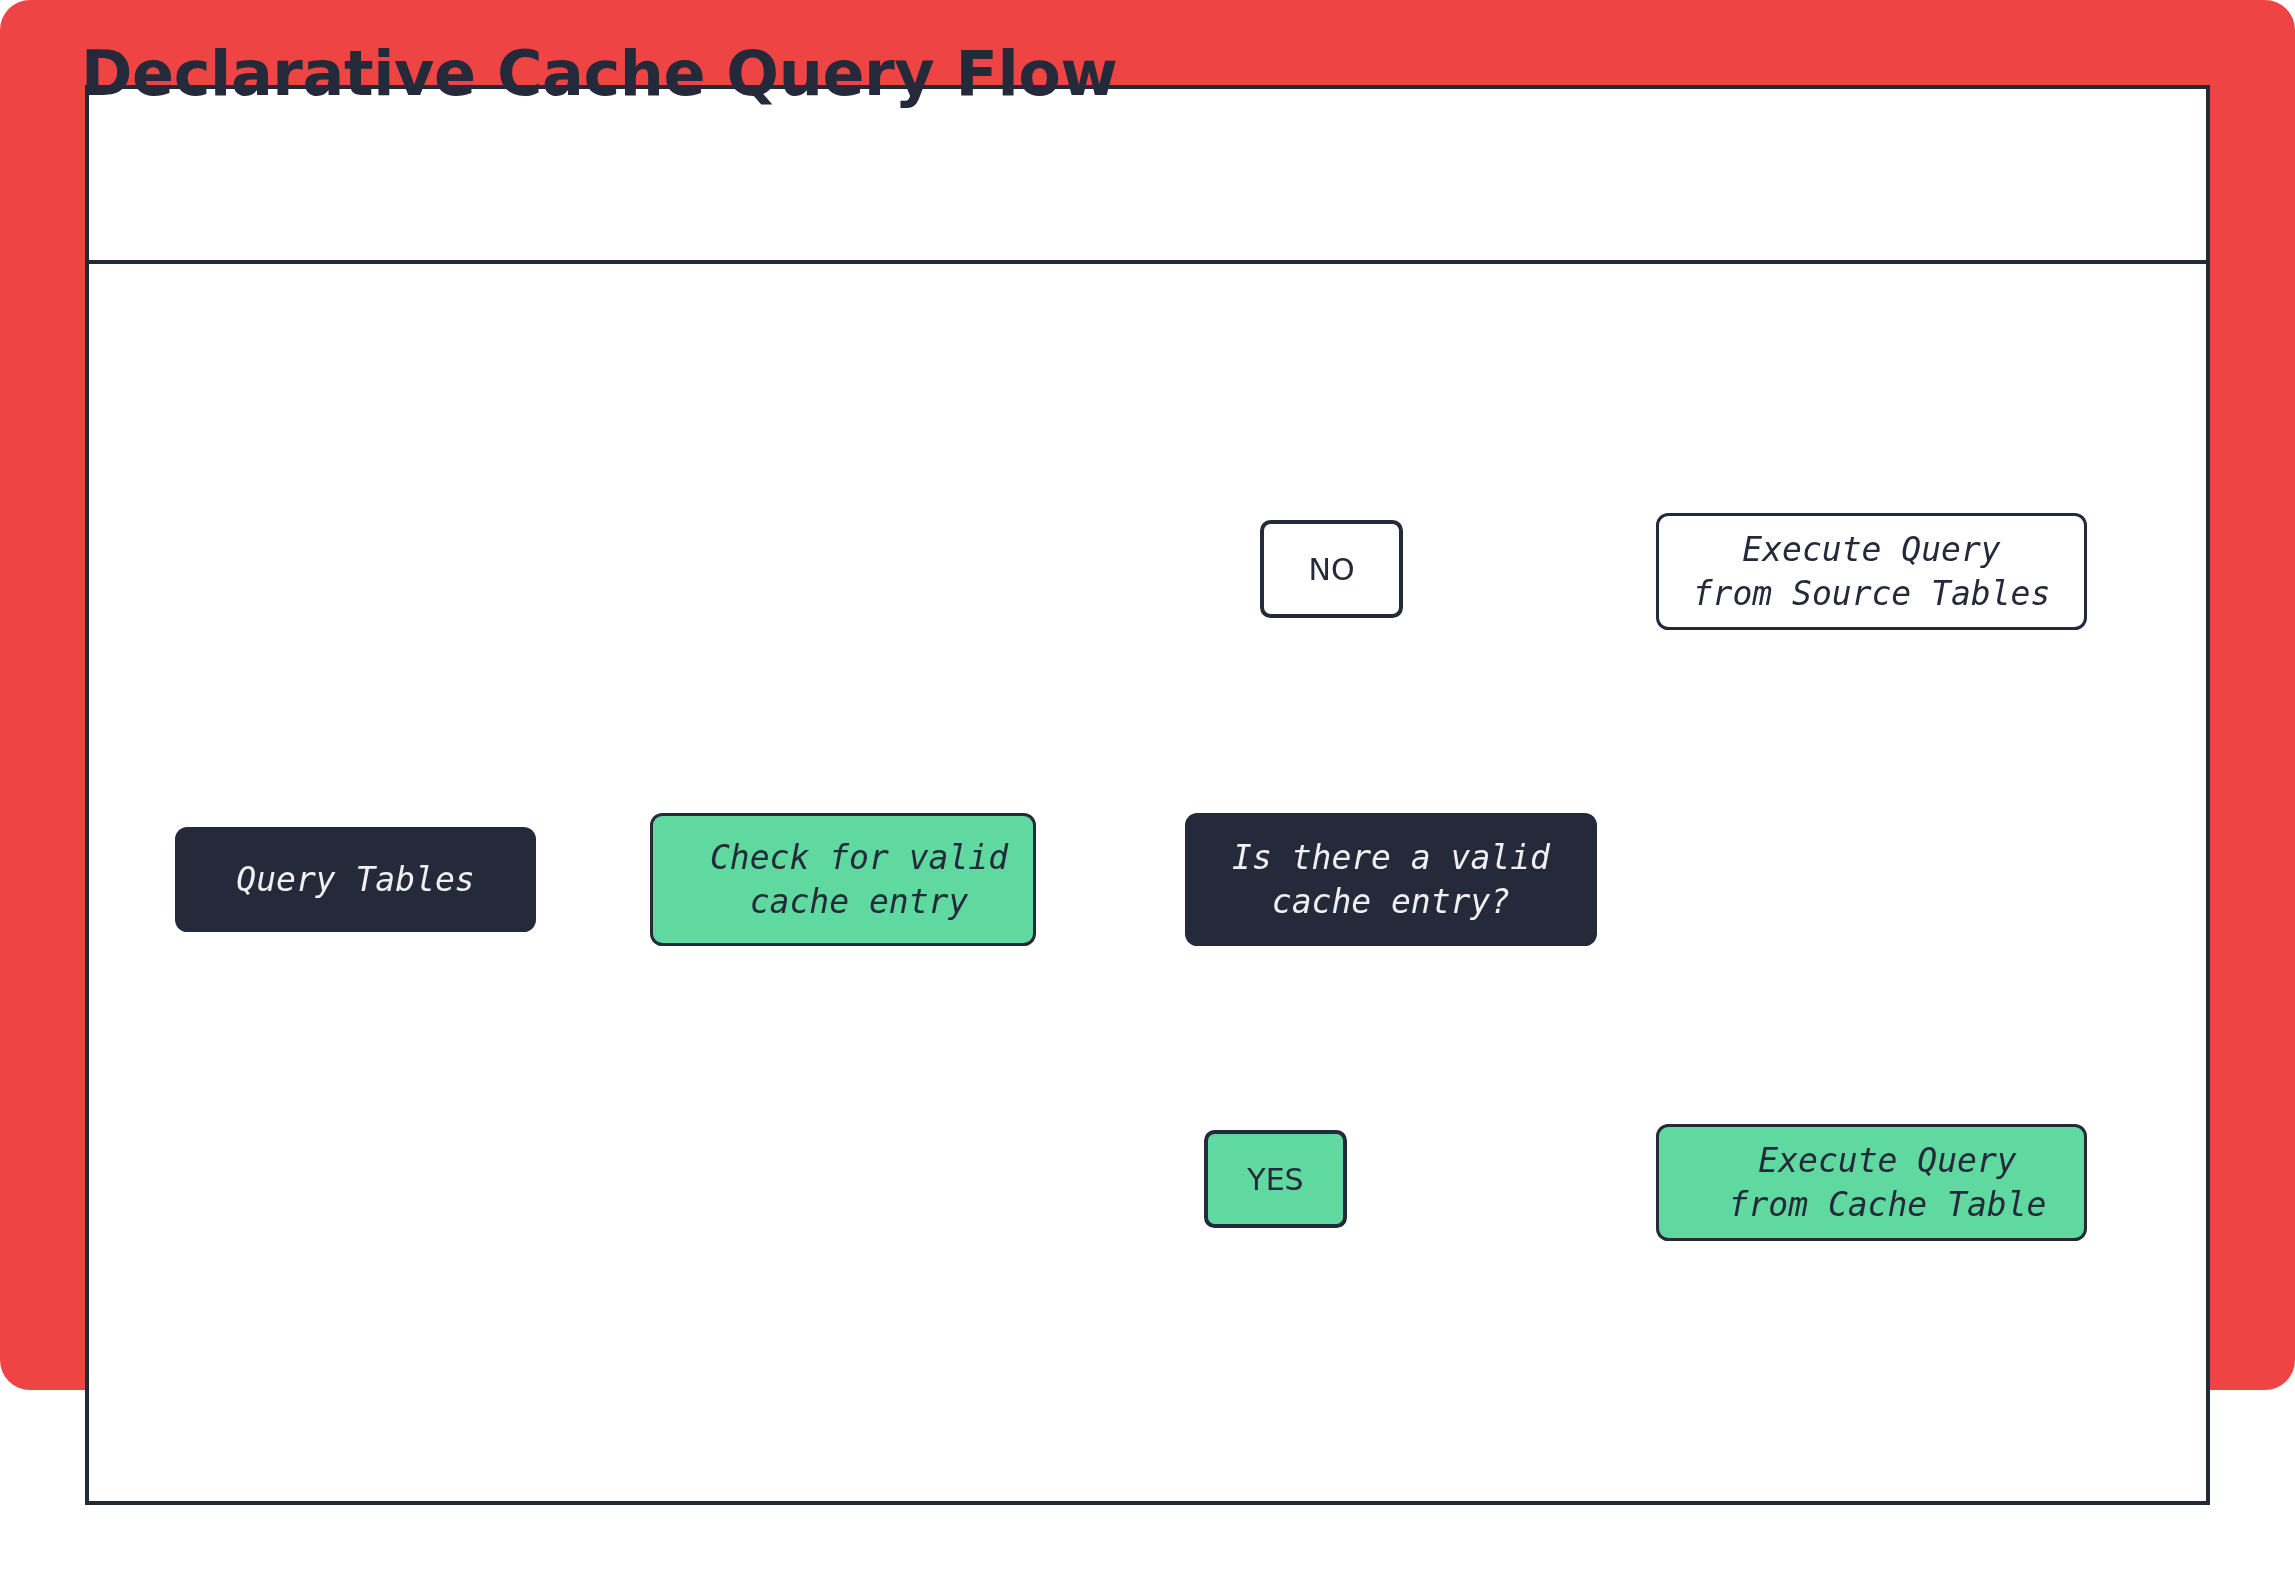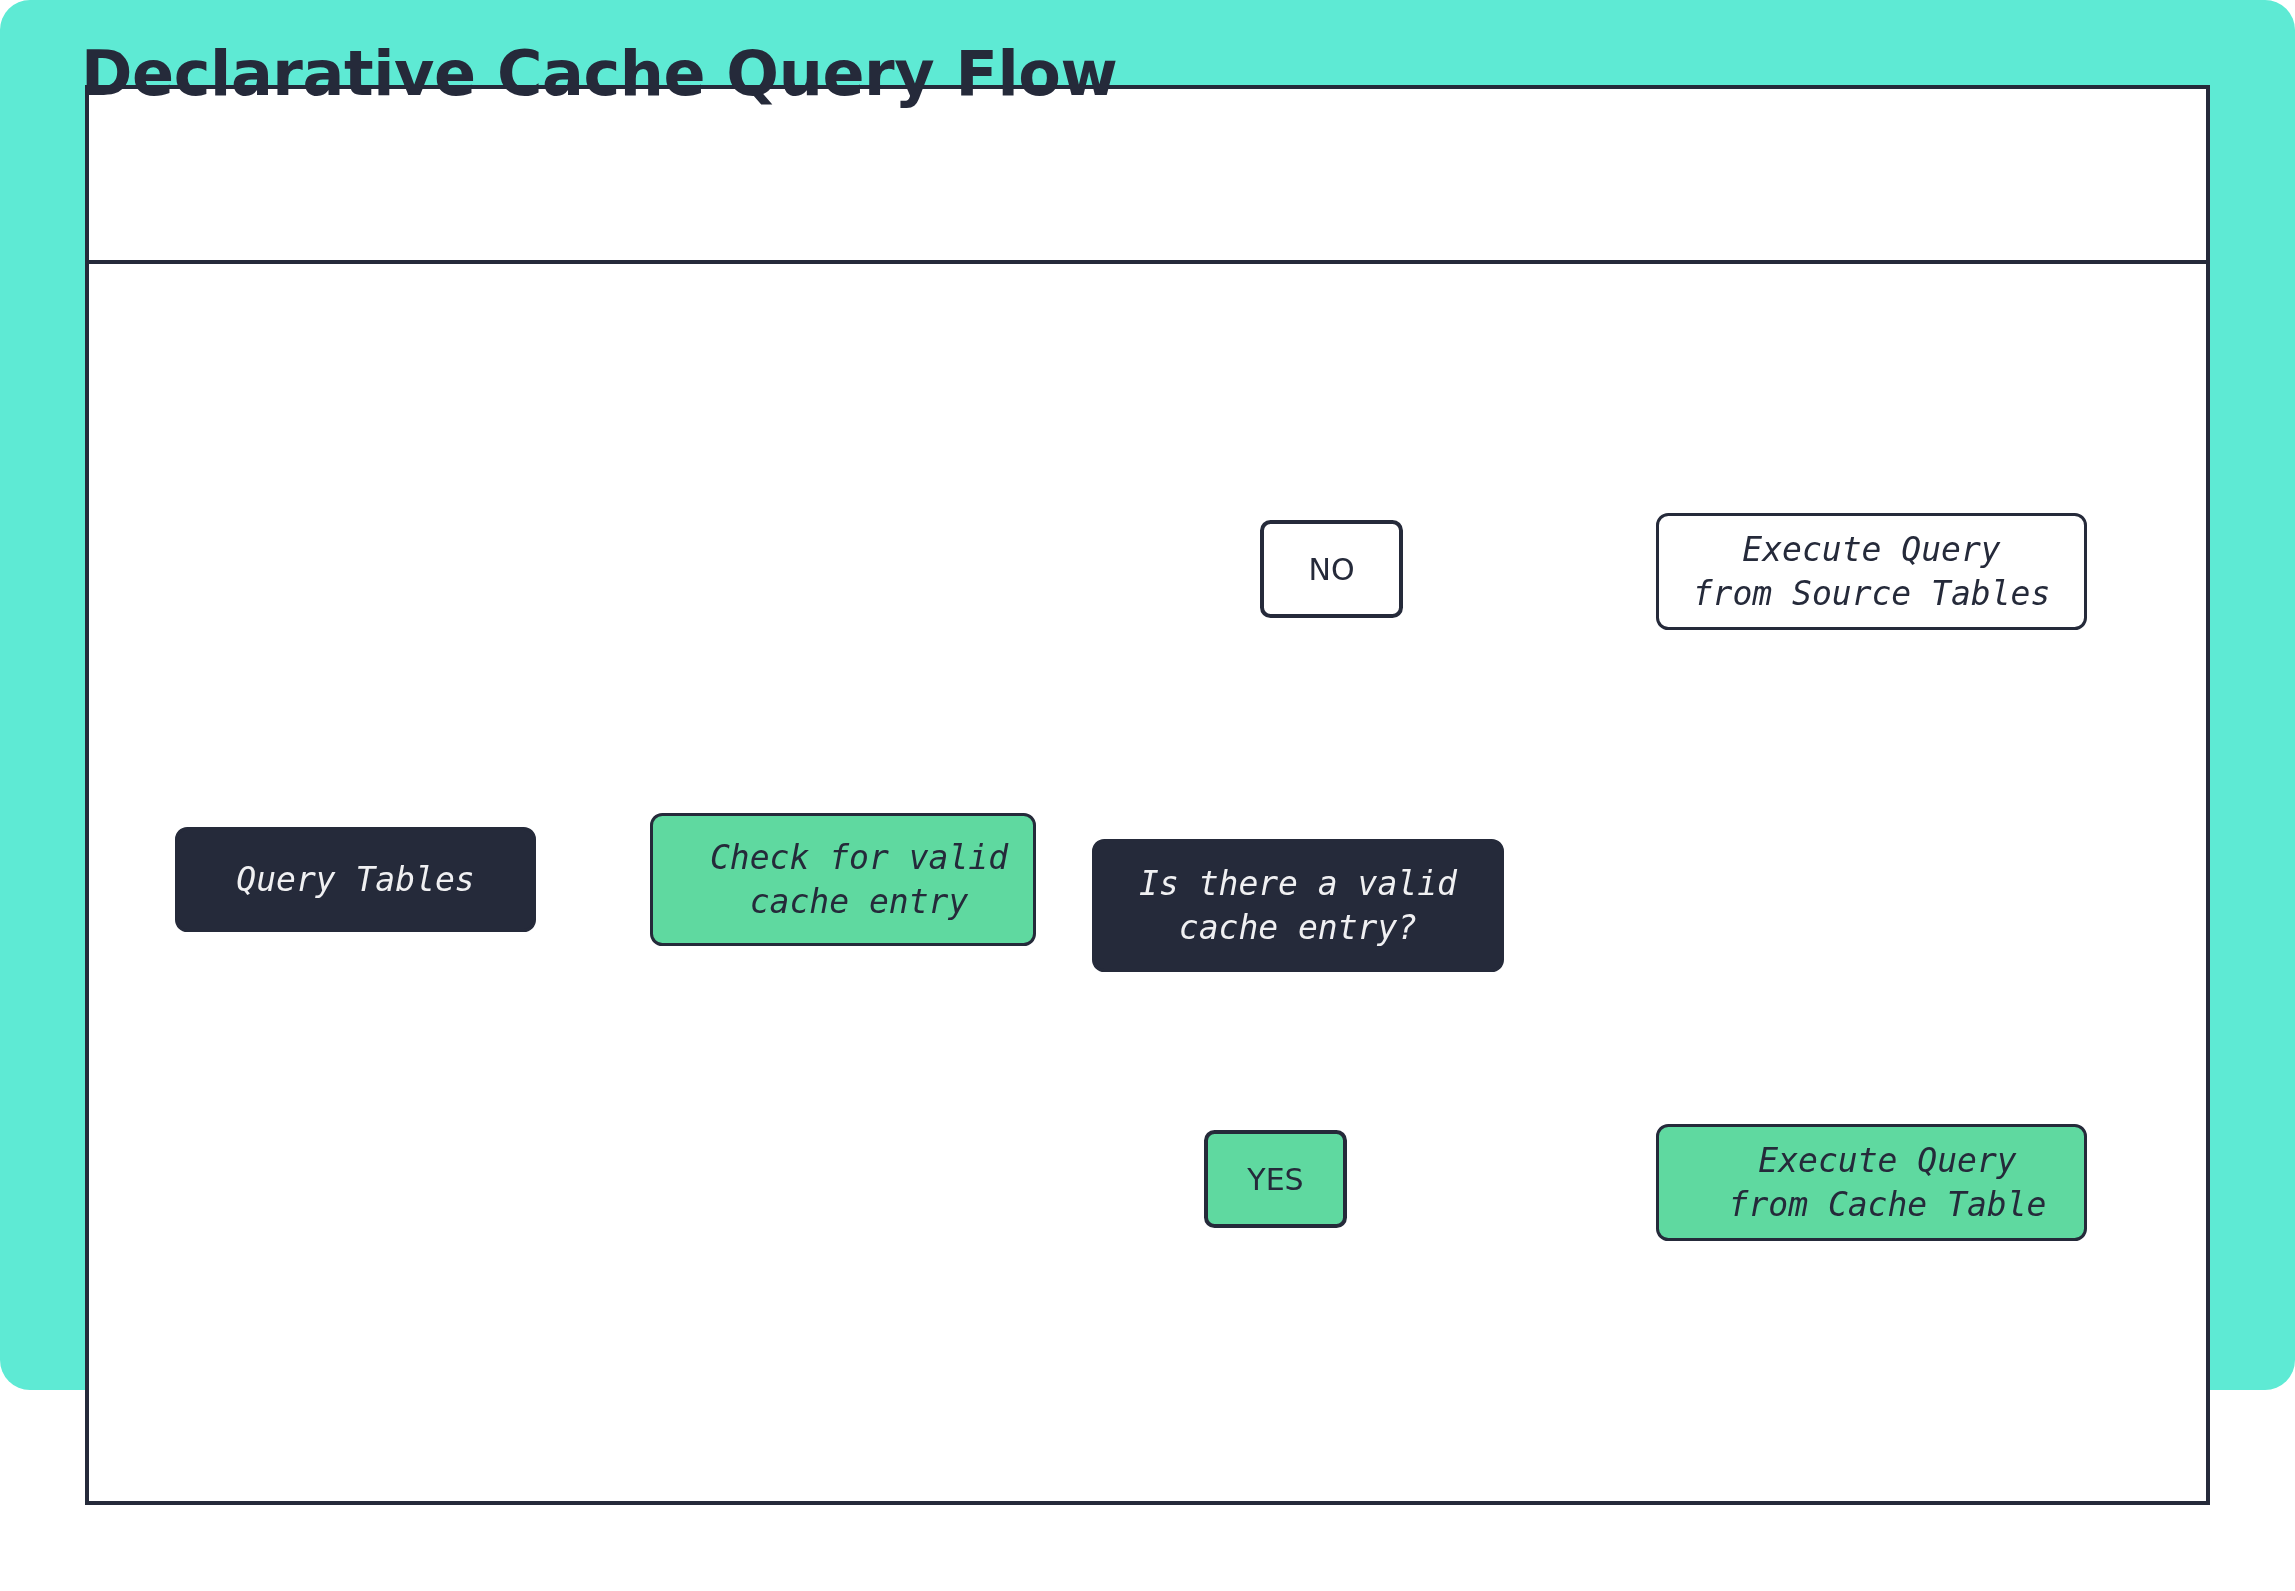--- a/index.html
+++ b/index.html
@@ -11,21 +11,21 @@
     width: 2295px;
     height: 1591px;
     font-family: "Liberation Sans", sans-serif;
     overflow: hidden;
   }
 
   #canvas {
     position: relative;
     width: 2295px;
     height: 1390px;
-    background: #5eead4;
+    background: #ef4444;
     border-radius: 30px;
   }
 
   
   .frame {
     position: absolute;
     left: 85px;
     top: 85px;
     width: 2125px;
     height: 1420px;
@@ -102,21 +102,21 @@
   }
 
   
   #node-query-request {
     left: 175px;  top: 827px;  width: 361px; height: 105px;
   }
   #node-check-cache {
     left: 650px;  top: 813px;  width: 386px; height: 133px;
   }
   #node-decision {
-    left: 1092px; top: 813px;  width: 412px; height: 133px; margin-top: 26px;
+    left: 1185px; top: 813px;  width: 412px; height: 133px;
   }
   #node-exec-source {
     left: 1656px; top: 513px;  width: 431px; height: 117px;
   }
   #node-exec-cache {
     left: 1656px; top: 1124px; width: 431px; height: 117px;
   }
 
   
   .branch-label {

